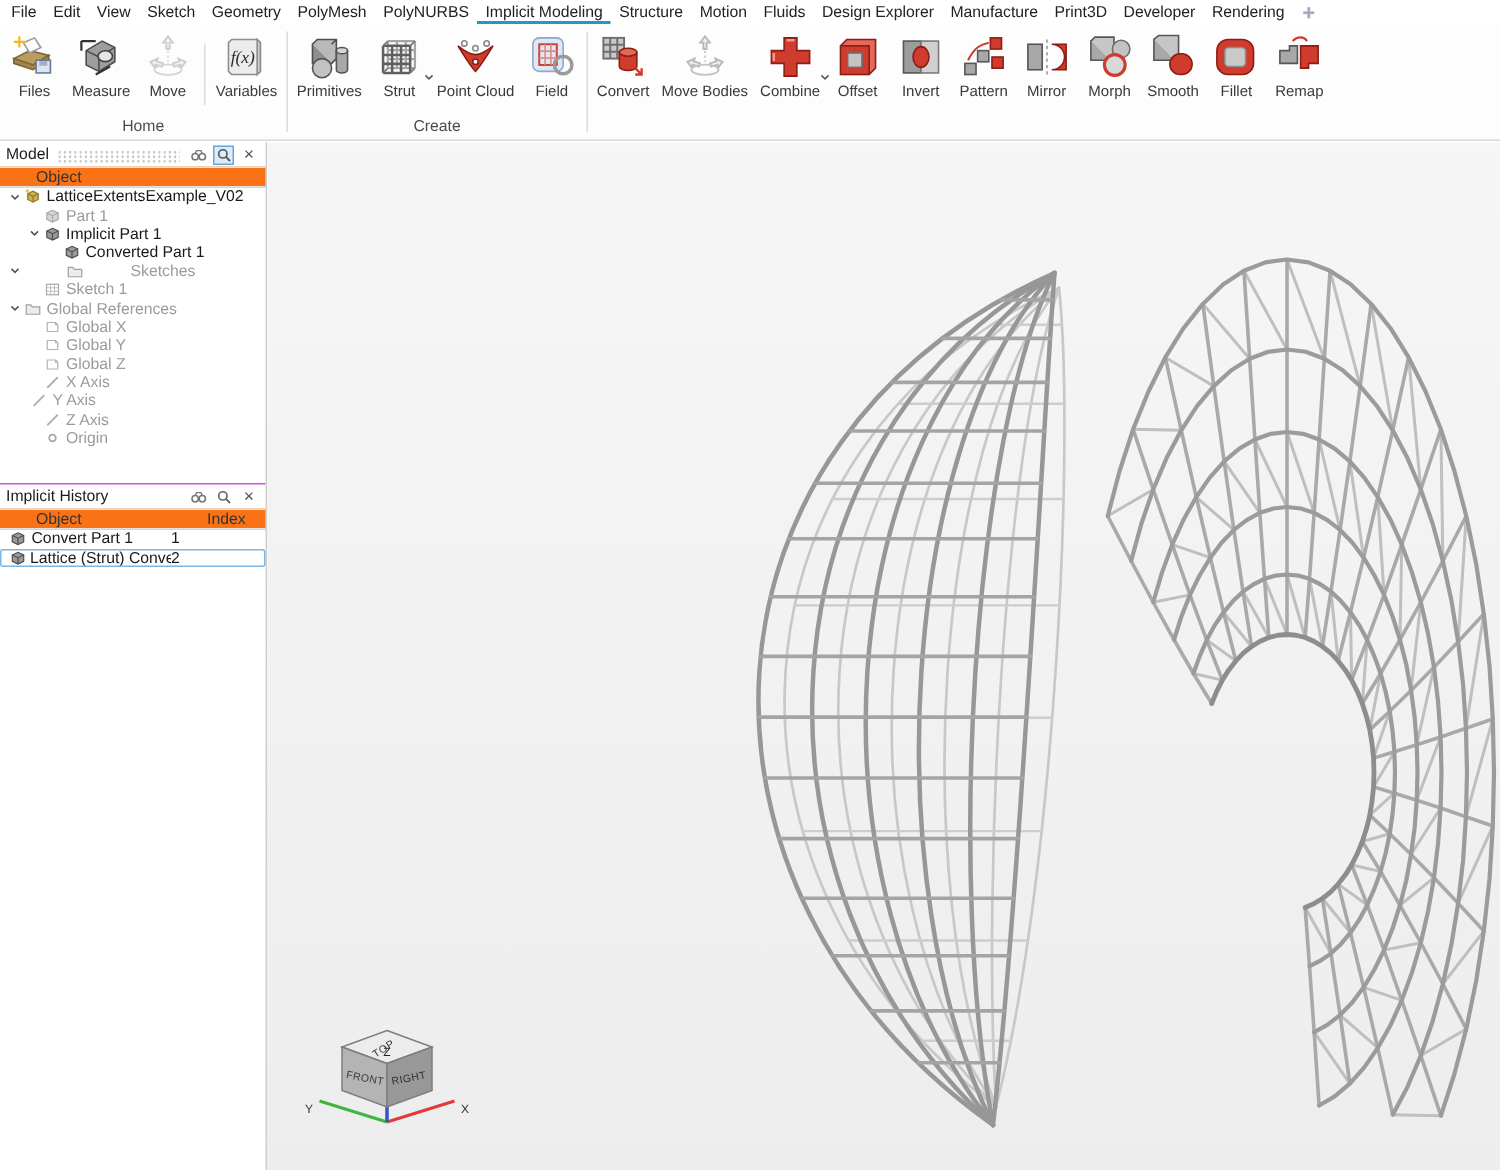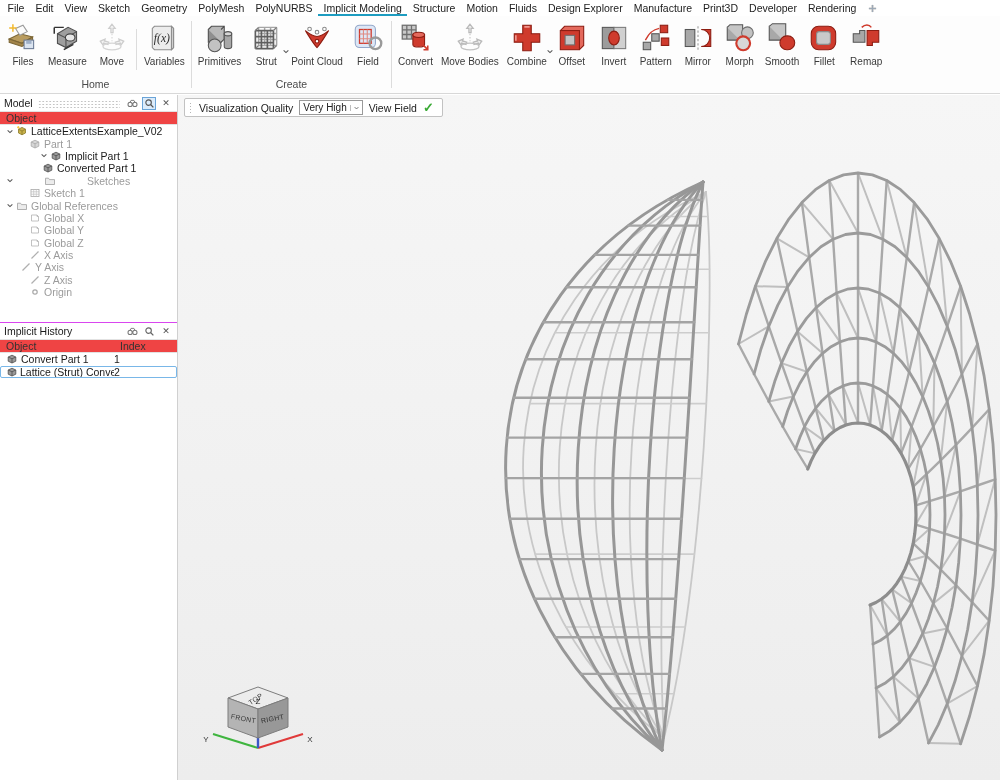--- a/index.html
+++ b/index.html
@@ -26,21 +26,21 @@
   .main{position:absolute;top:95px;left:0;right:0;bottom:0}
   .left-panel{position:absolute;left:0;top:0;width:178px;bottom:0;background:#fff;border-right:1px solid #d0d0d0;box-sizing:border-box;font-size:10.5px}
   .panel-title{height:16px;display:flex;align-items:center;gap:3px;padding:0 4px;color:#1a1a1a}
   .panel-title .t{white-space:nowrap}
   .dots{flex:1;height:9px;margin:2px 2px 0;background-image:radial-gradient(#c4c4c4 0.8px,transparent 0.9px);background-size:3.5px 3px}
   .sp{flex:1}
   .ph-icon{width:14px;height:13px;display:flex;align-items:center;justify-content:center;box-sizing:border-box;cursor:default}
   .ph-icon svg{width:11px;height:11px}
   .ph-icon.hl{border:1px solid #6aa4d8;background:#dcecfb}
   .close-x{font-size:9px;color:#555;line-height:1}
-  .col-header{height:14px;background:#ef4444;border-top:1px solid #e2e2e2;border-bottom:1px solid #e2e2e2;color:#333;display:flex;align-items:center;padding-left:6px;box-sizing:border-box}
+  .col-header{height:14px;background:#f97316;border-top:1px solid #e2e2e2;border-bottom:1px solid #e2e2e2;color:#333;display:flex;align-items:center;padding-left:24px;box-sizing:border-box}
   .col-header.two{display:grid;grid-template-columns:114px 1fr;align-items:center}
   .tree{height:197px;overflow:hidden}
   .trow{height:12.4px;display:flex;align-items:center;color:#1a1a1a;cursor:default;white-space:nowrap}
   .trow.muted{color:#9b9b9b}
   .caret{width:12px;display:flex;justify-content:center;line-height:0}
   .ticon{width:13px;height:12px;margin-right:2px;line-height:0}
   .ticon svg{width:12px;height:12px}
   .hist-sect{border-top:1px solid #d946ef}
   .hrow{height:12.5px;display:grid;grid-template-columns:108px 1fr;align-items:center;padding-left:6px;color:#1a1a1a;cursor:default}
   .hrow.selected{outline:1px solid #79b7e8;outline-offset:-1px;border-radius:2px}
@@ -367,21 +367,21 @@
           <span class="tlabel">LatticeExtentsExample_V02</span>
         </div>
         <div class="trow muted" style="padding-left: 17px;">
           <span class="caret"></span>
           <span class="ticon"><svg viewBox="0 0 12 12">
               <path d="M2.2 4 L6 2.2 L9.8 4 V8.2 L6 10 L2.2 8.2 Z" fill="#d6d6d6" stroke="#a8a8a8" stroke-width="0.8"></path>
               <path d="M2.2 4 L6 5.8 L9.8 4 M6 5.8 V10" stroke="#a8a8a8" stroke-width="0.8" fill="none"></path>
             </svg></span>
           <span class="tlabel">Part 1</span>
         </div>
-        <div class="trow" style="padding-left: 17px; margin-left: 21px;">
+        <div class="trow" style="padding-left: 17px;">
           <span class="caret">
             <svg width="8" height="7" viewBox="0 0 8 8">
               <path d="M1.3 2.6 L4 5.2 L6.7 2.6" stroke="#555" stroke-width="1.2" fill="none"></path>
             </svg>
           </span>
           <span class="ticon"><svg viewBox="0 0 12 12">
               <path d="M2.2 4 L6 2.2 L9.8 4 V8.2 L6 10 L2.2 8.2 Z" fill="#9a9a9a" stroke="#4f4f4f" stroke-width="0.8"></path>
               <path d="M2.2 4 L6 5.8 L9.8 4 M6 5.8 V10" stroke="#4f4f4f" stroke-width="0.8" fill="none"></path>
             </svg></span>
           <span class="tlabel">Implicit Part 1</span>
@@ -522,34 +522,20 @@
                 </svg></span>
               <span class="tlabel">Lattice (Strut) Converted P...</span>
             </span>
             <span class="hidx">2</span>
           </div>
         </div>
     </div>
   </div>
 
   <div class="viewport">
-    <div class="vtoolbar">
-      <span class="vhandle"></span>
-      <span>Visualization Quality</span>
-      <span class="vselect">
-        <span>Very High</span>
-        <span class="arrow">
-          <svg width="7" height="6" viewBox="0 0 8 8">
-              <path d="M1.5 2.8 L4 5.3 L6.5 2.8" stroke="#666" stroke-width="1.2" fill="none"></path>
-            </svg>
-        </span>
-      </span>
-      <span>View Field</span>
-      <span class="vcheck">✓</span>
-    </div>
 
     <svg class="scene" viewBox="178 95 822 685">
       <g id="lattice-g" fill="none" stroke-linecap="round" stroke-linejoin="round">
           <path d="M706.0,192.0 C717.0,296.0 703.0,586.0 664.0,738.0" stroke="#c8c8c8" stroke-width="1.8" fill="none"></path>
           <path d="M706.0,192.0 C669.0,296.0 655.0,586.0 664.0,738.0" stroke="#c8c8c8" stroke-width="1.8" fill="none"></path>
           <path d="M706.0,192.0 C621.0,296.0 607.0,586.0 664.0,738.0" stroke="#c8c8c8" stroke-width="1.8" fill="none"></path>
           <path d="M706.0,192.0 C573.0,296.0 559.0,586.0 664.0,738.0" stroke="#c8c8c8" stroke-width="1.8" fill="none"></path>
           <path d="M706.0,192.0 C525.0,296.0 511.0,586.0 664.0,738.0" stroke="#c8c8c8" stroke-width="1.8" fill="none"></path>
           <path d="M706.0,192.0 C477.0,296.0 463.0,586.0 664.0,738.0" stroke="#c8c8c8" stroke-width="1.8" fill="none"></path>
           <path d="M707.9,216.5 L698.6,216.5 L689.2,216.5 L679.8,216.5 L670.4,216.5 L661.1,216.5" stroke="#cdcdcd" stroke-width="1.6" fill="none"></path>

